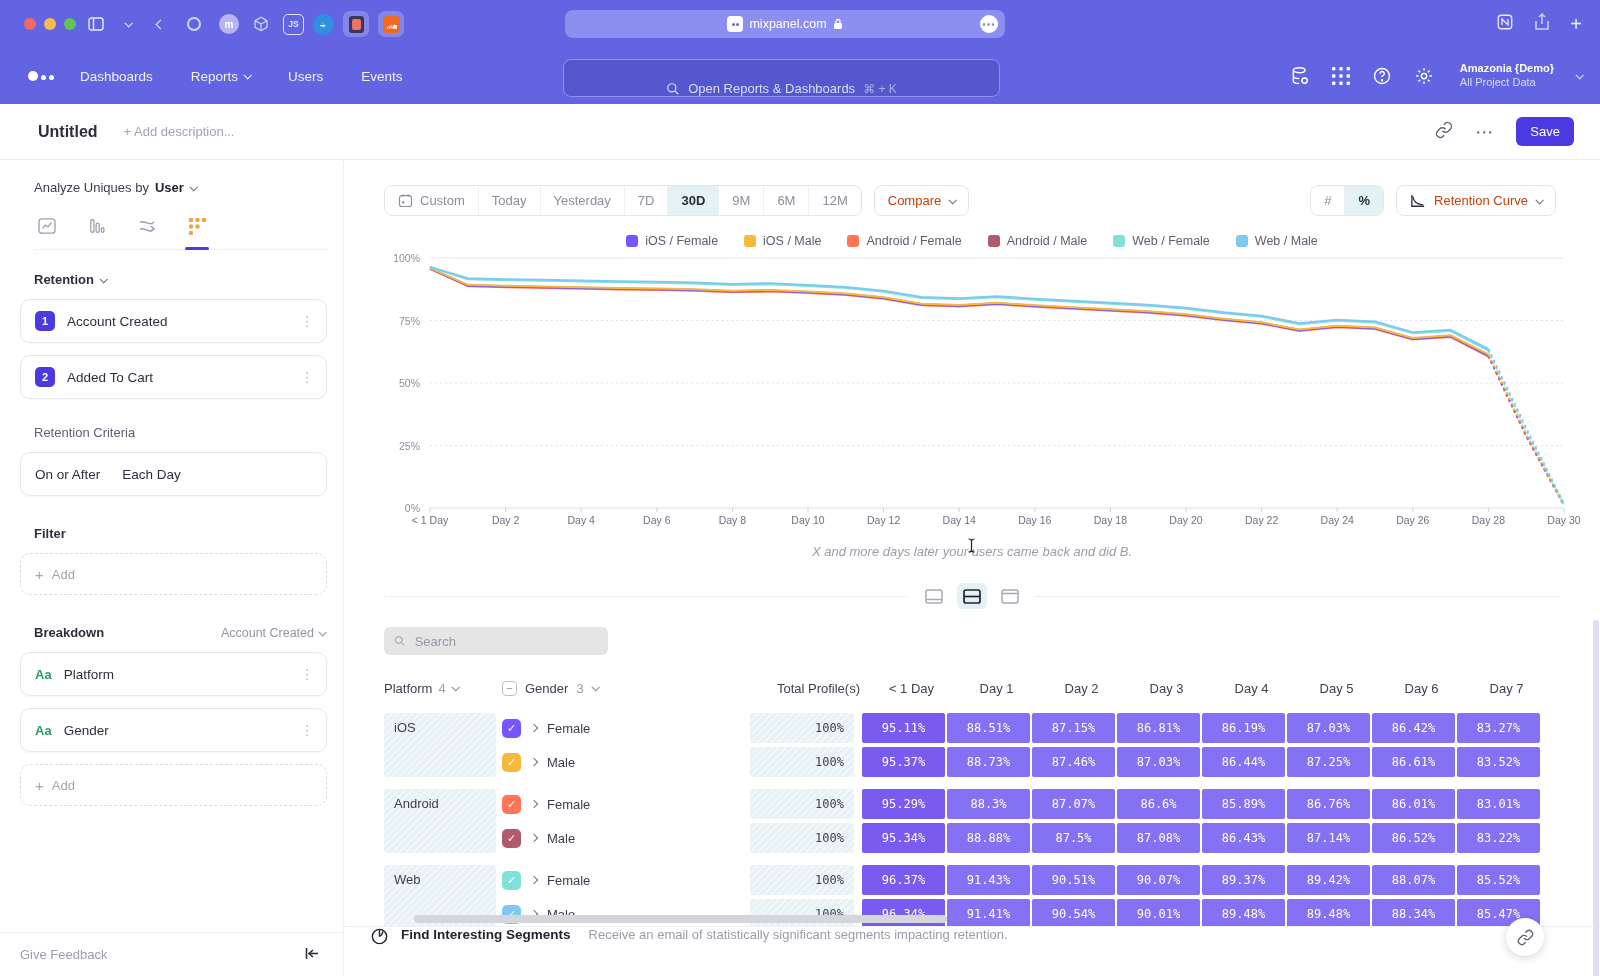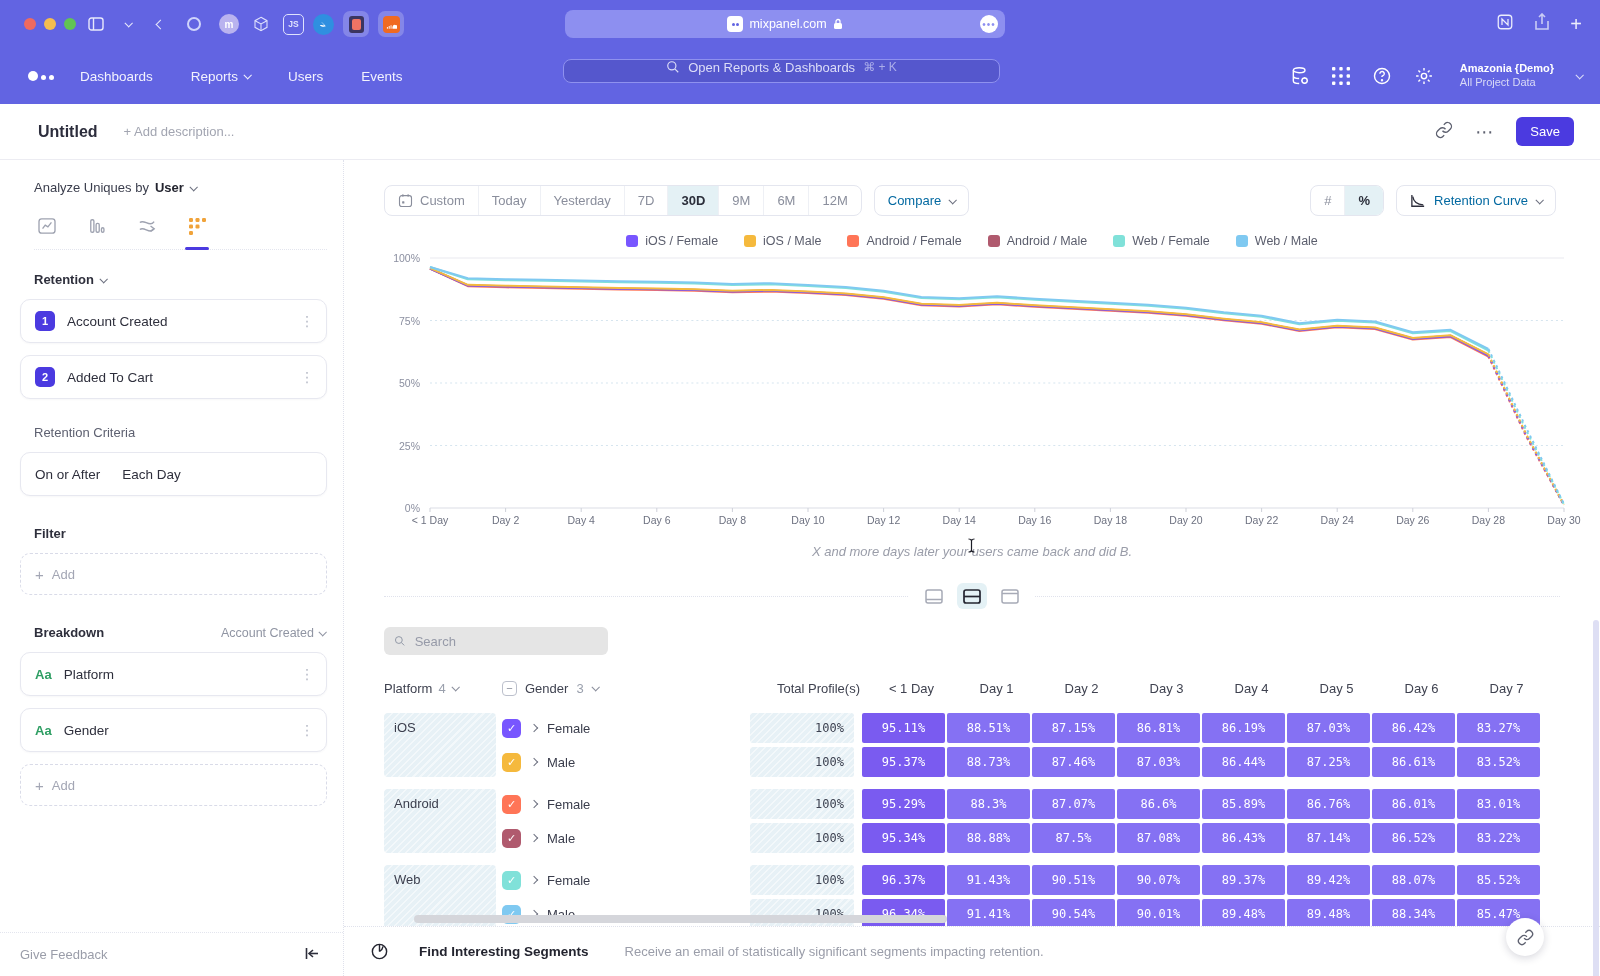--- a/index.html
+++ b/index.html
@@ -19,21 +19,21 @@
   .urlbar { position:absolute; left:565px; top:10px; width:440px; height:28px; background:#8d8ff0; border-radius:8px; display:flex; align-items:center; justify-content:center; gap:6px; color:#fff; font-size:12.5px; }
   .fav { width:16px; height:16px; background:#fff; border-radius:4px; display:flex; align-items:center; justify-content:center; gap:1.5px; }
   .fav i { width:3px; height:3px; border-radius:50%; background:#6264e2; display:block; }
   .url-dots { position:absolute; right:7px; top:5px; width:18px; height:18px; background:#fff; border-radius:50%; color:#8d8ff0; font-size:10px; display:flex; align-items:center; justify-content:center; letter-spacing:1px; }
   .win-ics { position:absolute; right:18px; display:flex; gap:20px; align-items:center; color:#eceefc; }
 
   .app-row { height:56px; display:flex; align-items:center; padding:0 20px; position:relative; color:#fff; }
   .mx-logo { display:flex; align-items:flex-end; gap:3px; margin:0 26px 0 8px; }
   .mx-logo i { background:#fff; border-radius:50%; display:block; }
   .nav-item { font-size:13.5px; color:#f2f2fd; margin-right:38px; display:flex; align-items:center; gap:6px; cursor:pointer; }
-  .app-search { position:absolute; left:563px; top:11px; width:437px; height:24px; background:#5557cd; border:1px solid #8f91ef; border-radius:8px; display:flex; align-items:flex-start; justify-content:center; gap:8px; color:#dcddf8; font-size:13px; }
+  .app-search { position:absolute; left:563px; top:11px; width:437px; height:38px; background:#5557cd; border:1px solid #8f91ef; border-radius:8px; display:flex; align-items:flex-end; justify-content:center; gap:8px; color:#dcddf8; font-size:13px; }
   .app-search .kbd { color:#aaacе8; color:#abadea; font-size:12px; }
   .app-right { position:absolute; right:18px; display:flex; align-items:center; gap:22px; }
   .app-right .ic { color:#fff; display:flex; align-items:center; }
   .proj { text-align:left; line-height:1.25; margin-left:4px; }
   .proj .p1 { font-size:11px; font-weight:bold; }
   .proj .p2 { font-size:11px; color:#d9daf6; }
 
   .chev { width:6px; height:6px; border-right:1.6px solid currentColor; border-bottom:1.6px solid currentColor; display:inline-block; }
   .chev.down { transform:rotate(45deg) translateY(-1px); }
   .chev.right { transform:rotate(-45deg); }
@@ -72,21 +72,21 @@
   .sb-footer { height:44px; border-top:1px dotted #e3e5ee; display:flex; align-items:center; padding:0 24px 0 20px; }
   .feedback { color:#9a9da9; font-size:13px; }
   .collapse { margin-left:auto; color:#2e2f3c; font-size:14px; cursor:pointer; }
 
   
   .toolbar { display:flex; align-items:center; margin:25px 44px 0 40px; }
   .seg { display:flex; border:1px solid #e4e6ef; border-radius:8px; background:#fff; overflow:hidden; }
   .seg > .seg-btn { font-size:13px; color:#8a8e9c; padding:7px 13px; border-right:1px solid #eef0f5; display:flex; align-items:center; gap:7px; cursor:pointer; white-space:nowrap; }
   .seg > .seg-btn:last-child { border-right:none; }
   .seg > .seg-btn.active { background:#e4f1f5; color:#2b2e3a; font-weight:bold; }
-  .btn-outline { display:flex; align-items:center; gap:8px; border:1px solid #e4e6ef; border-radius:8px; background:#fff; font-size:13px; color:#0369a1; padding:7px 13px; margin-left:12px; cursor:pointer; }
+  .btn-outline { display:flex; align-items:center; gap:8px; border:1px solid #e4e6ef; border-radius:8px; background:#fff; font-size:13px; color:#c2410c; padding:7px 13px; margin-left:12px; cursor:pointer; }
   .toolbar .spacer { flex:1; }
 
   
   .legend { display:flex; justify-content:center; gap:26px; margin-top:18px; }
   .leg-item { display:flex; align-items:center; gap:7px; font-size:12.5px; color:#5b5e6d; }
   .leg-sw { width:12px; height:12px; border-radius:3px; }
   .chart-row { display:flex; margin:10px 36px 0 40px; }
   .y-axis { width:46px; position:relative; }
   .y-axis span { position:absolute; right:10px; transform:translateY(-50%); font-size:10.5px; color:#8b8fa0; }
   .plot { flex:1; position:relative; }
@@ -123,21 +123,21 @@
   .gcell { width:248px; display:flex; align-items:center; gap:10px; }
   .cbox { width:19px; height:19px; border-radius:5px; display:flex; align-items:center; justify-content:center; color:#fff; font-size:11px; }
   .glabel { font-size:13px; color:#3a3d4c; }
   .tcell { width:104px; height:30px; border-radius:3px; display:flex; align-items:center; justify-content:flex-end; padding-right:10px; font-size:12px; color:#3c4150; margin-right:8px; }
   .dcell { width:83px; height:30px; margin-left:2px; border-radius:2px; background:#8571f3; color:#fff; font-size:12px; display:flex; align-items:center; justify-content:center; }
   .dcell.first { background:#7a5bf0; margin-left:0; }
   .hscroll { position:absolute; left:30px; bottom:3px; width:533px; height:8px; border-radius:4px; background:#d5d6db; }
   .vscroll { position:absolute; right:1px; top:460px; height:442px; width:6px; border-radius:3px; background:#dedff4; }
 
   
-  .main-footer { height:50px; border-top:1px dotted #e0e2ec; display:flex; align-items:center; padding-left:26px; gap:30px; }
+  .main-footer { height:50px; border-top:1px dotted #e0e2ec; display:flex; padding-left:26px; gap:12px; }
   .mf-title { font-size:13.5px; font-weight:bold; color:#23242f; }
   .mf-desc { font-size:13px; color:#9a9da9; margin-left:6px; }
   .float-btn { position:absolute; right:56px; bottom:20px; width:38px; height:38px; border-radius:50%; background:#fff; box-shadow:0 2px 8px rgba(30,30,60,.18); display:flex; align-items:center; justify-content:center; color:#5e6170; cursor:pointer; }
 </style>
 </head>
 <body>
 
 <div class="chrome">
   <div class="browser-row">
     <div class="lights">

